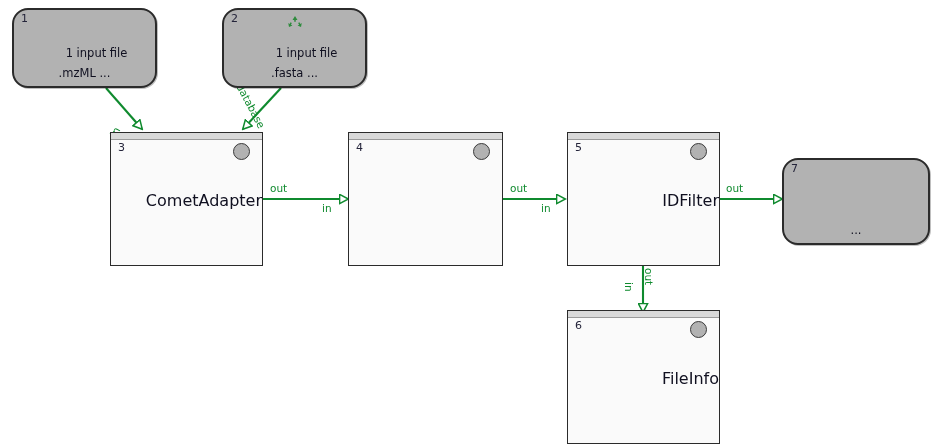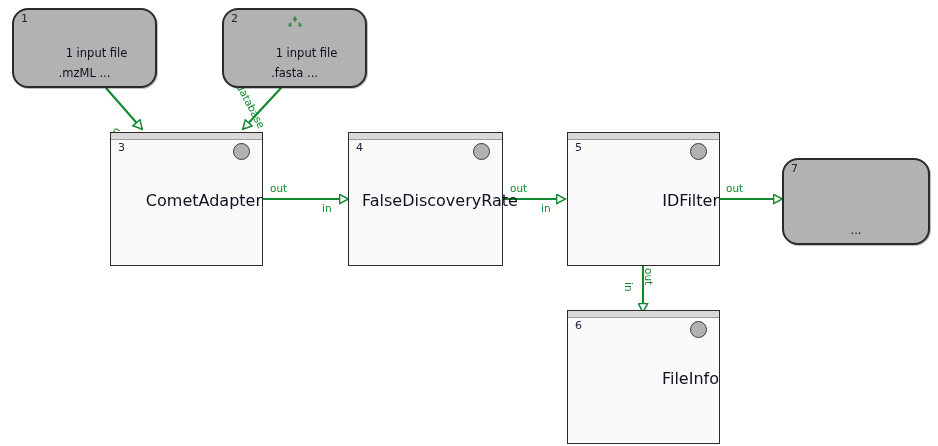--- a/index.html
+++ b/index.html
@@ -189,21 +189,20 @@
     <div class="topbar"></div>
     <span class="idx">3</span>
     <span class="status-dot"></span>
     <span class="tool-label">CometAdapter</span>
   </div>
 
   <div class="tool-node" style="left:348px; top:132px; width:155px; height:134px;">
     <div class="topbar"></div>
     <span class="idx">4</span>
     <span class="status-dot"></span>
-    <span class="tool-label">FalseDiscoveryRate</span>
   </div>
 
   <div class="tool-node" style="left:567px; top:132px; width:153px; height:134px;">
     <div class="topbar"></div>
     <span class="idx">5</span>
     <span class="status-dot"></span>
     <span class="tool-label">IDFilter</span>
   </div>
 
   <div class="tool-node" style="left:567px; top:310px; width:153px; height:134px;">

